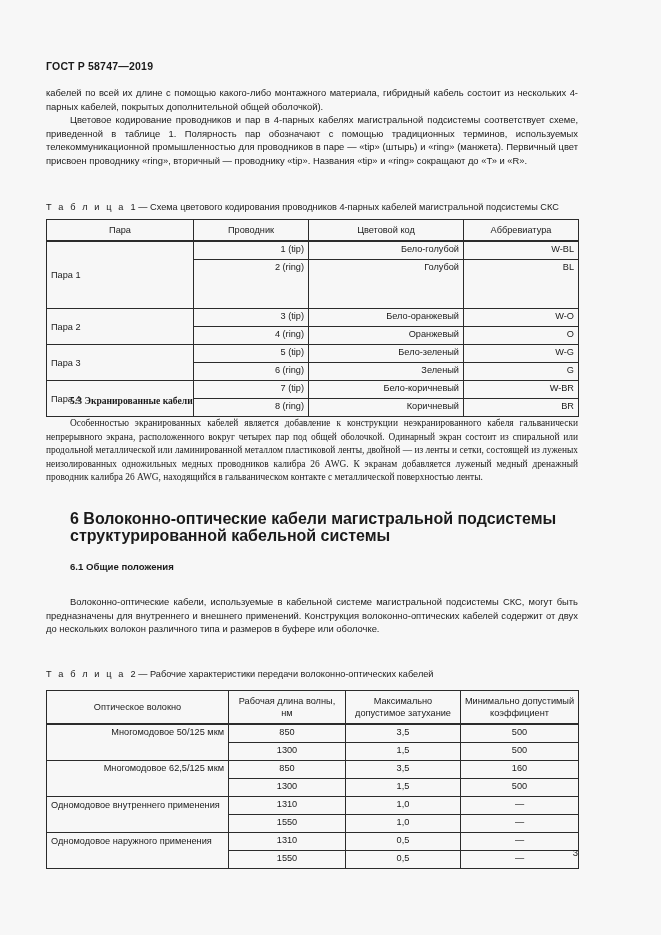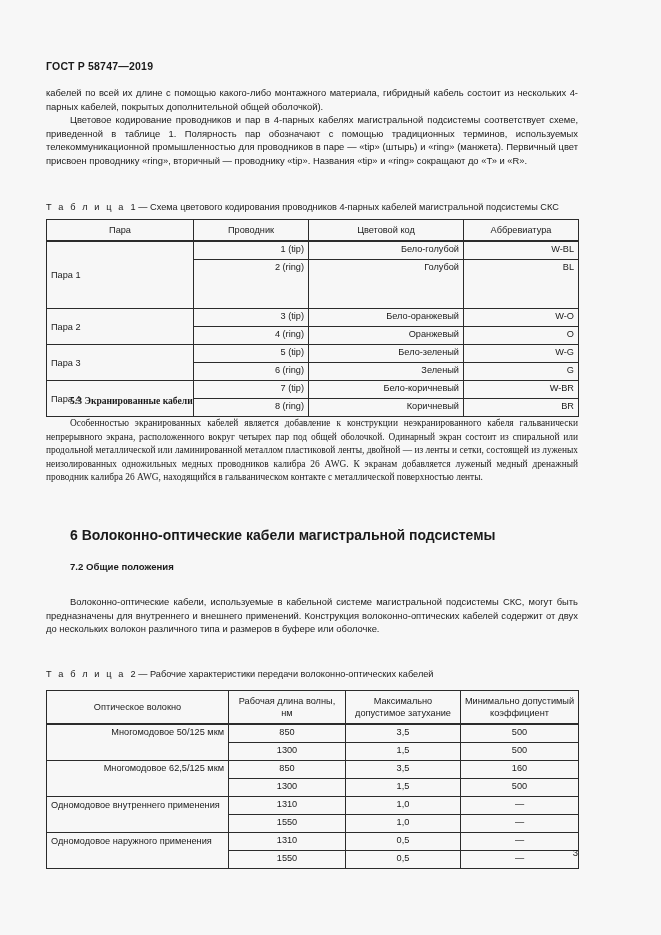--- a/index.html
+++ b/index.html
@@ -59,22 +59,22 @@
   }
 
   
   h3.sub {
     margin: 0;
     font-size: 9.6px;
     font-weight: bold;
     line-height: 14px;
   }
   h2.sect {
-    margin: 16px;
-    font-size: 14px;
+    margin: 0;
+    font-size: 16px;
     font-weight: bold;
     line-height: 16.5px;
   }
 
   
   .tbl-caption {
     font-size: 9.2px;
     line-height: 13px;
     margin: 0;
   }
@@ -211,24 +211,25 @@
       </table>
     </div>
 
     <div class="abs" style="top:394px;width:532px;font-family:Liberation Serif, serif;">
       <h3 class="sub" style="margin-left:24px;">5.3  Экранированные кабели</h3>
       <p class="txt indent" style="margin-top:9px;">Особенностью экранированных кабелей является добавление к конструкции неэкранированного кабеля гальванически непрерывного экрана, расположенного вокруг четырех пар под общей оболочкой. Одинарный экран состоит из спиральной или продольной металлической или ламинированной металлом пластиковой ленты, двойной — из ленты и сетки, состоящей из луженых неизолированных одножильных медных проводников калибра 26 AWG. К экранам добавляется луженый медный дренажный проводник калибра 26 AWG, находящийся в гальваническом контакте с металлической поверхностью ленты.</p>
     </div>
 
     <div class="abs" style="top:511px;width:532px;">
       <h2 class="sect" style="margin-left:24px;">6  Волоконно-оптические кабели магистральной подсистемы</h2>
+      <h2 class="sect" style="margin-left:24px;">структурированной кабельной системы</h2>
     </div>
 
     <div class="abs" style="top:560px;width:532px;">
-      <h3 class="sub" style="margin-left:24px;">7.2  Общие положения</h3>
+      <h3 class="sub" style="margin-left:24px;">6.1  Общие положения</h3>
       <p class="txt indent" style="margin-top:21px;">Волоконно-оптические кабели, используемые в кабельной системе магистральной подсистемы СКС, могут быть предназначены для внутреннего и внешнего применений. Конструкция волоконно-оптических кабелей содержит от двух до нескольких волокон различного типа и размеров в буфере или оболочке.</p>
     </div>
 
     <div class="abs" style="top:668px;width:532px;">
       <p class="tbl-caption">
         <span class="spaced">Т а б л и ц а</span><span>&nbsp; </span><span>2</span>
         <span>— Рабочие характеристики передачи волоконно-оптических кабелей</span>
       </p>
     </div>
 

